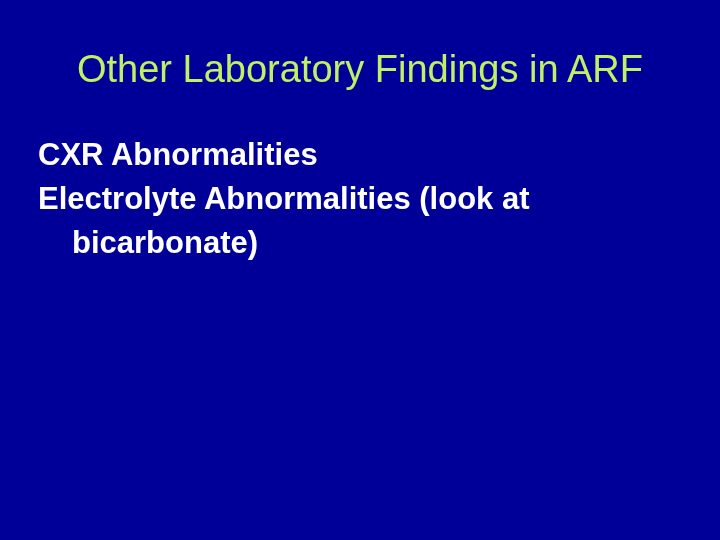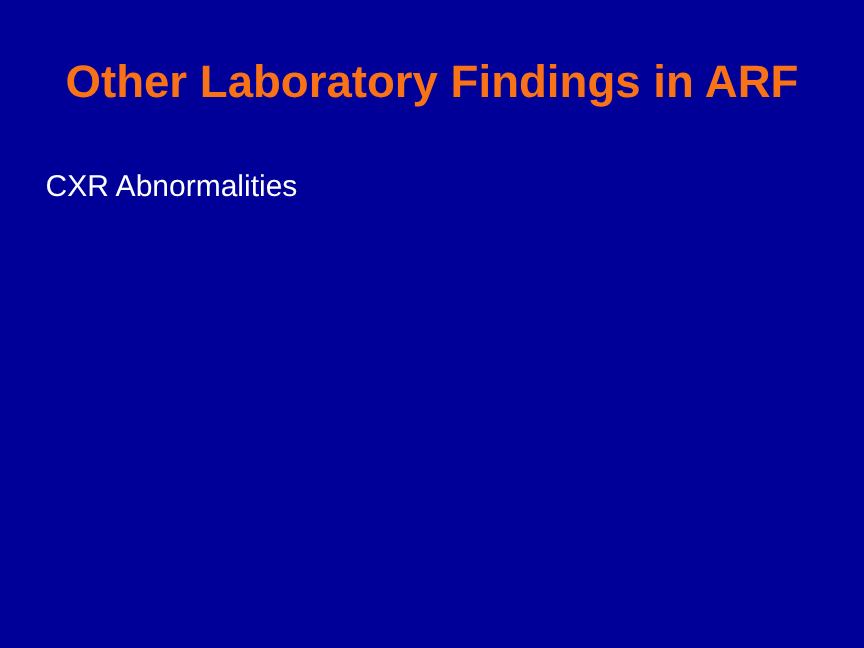--- a/index.html
+++ b/index.html
@@ -20,47 +20,48 @@
     height: 540px;
     background: #000099;
     box-sizing: border-box;
   }
   .slide-title {
     position: absolute;
     left: 0;
     top: 47px;
     width: 720px;
     text-align: center;
-    color: #f97316;
+    color: #bef264;
     font-size: 38px;
     line-height: 44px;
-    font-weight: bold;
+    font-weight: normal;
     letter-spacing: 0px;
     white-space: nowrap;
   }
   .slide-body {
     position: absolute;
     left: 38px;
     top: 133px;
     width: 648px;
   }
   .body-line {
     color: #ffffff;
-    font-size: 25px;
+    font-size: 31px;
     line-height: 44px;
-    font-weight: normal;
+    font-weight: bold;
     padding-left: 34px;
     text-indent: -34px;
     margin: 0;
   }
 </style>
 </head>
 <body>
 
 <div class="slide">
 
   <div class="slide-title">Other Laboratory Findings in ARF</div>
 
   <div class="slide-body">
     <p class="body-line">CXR Abnormalities</p>
+    <p class="body-line">Electrolyte Abnormalities (look at bicarbonate)</p>
   </div>
 
 </div>
 
 </body></html>

